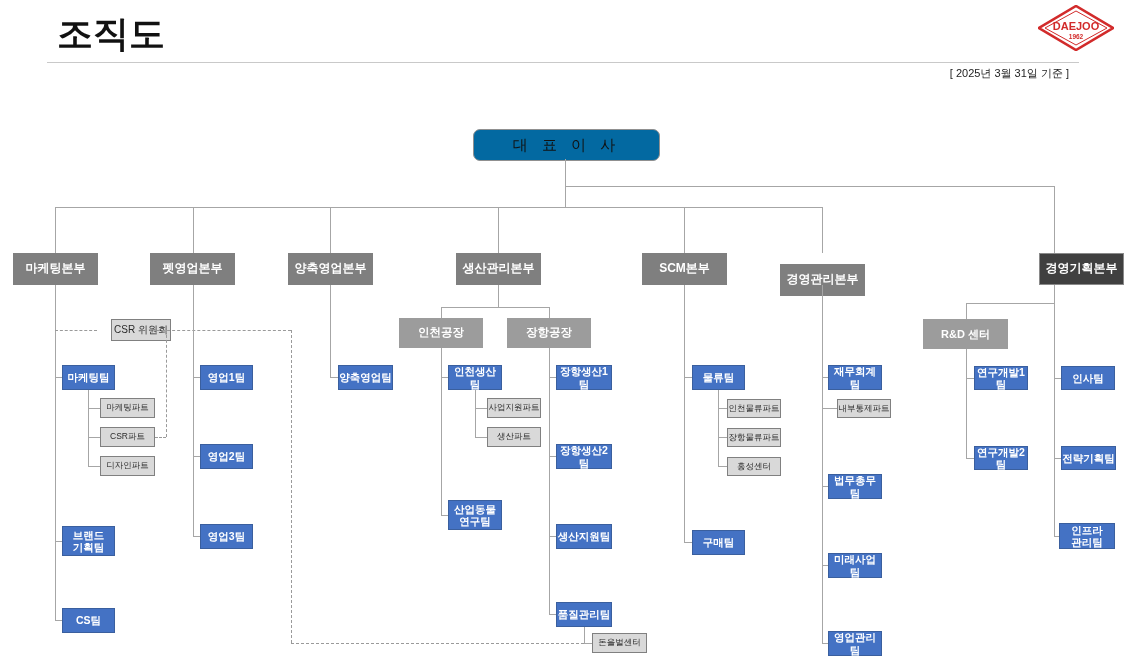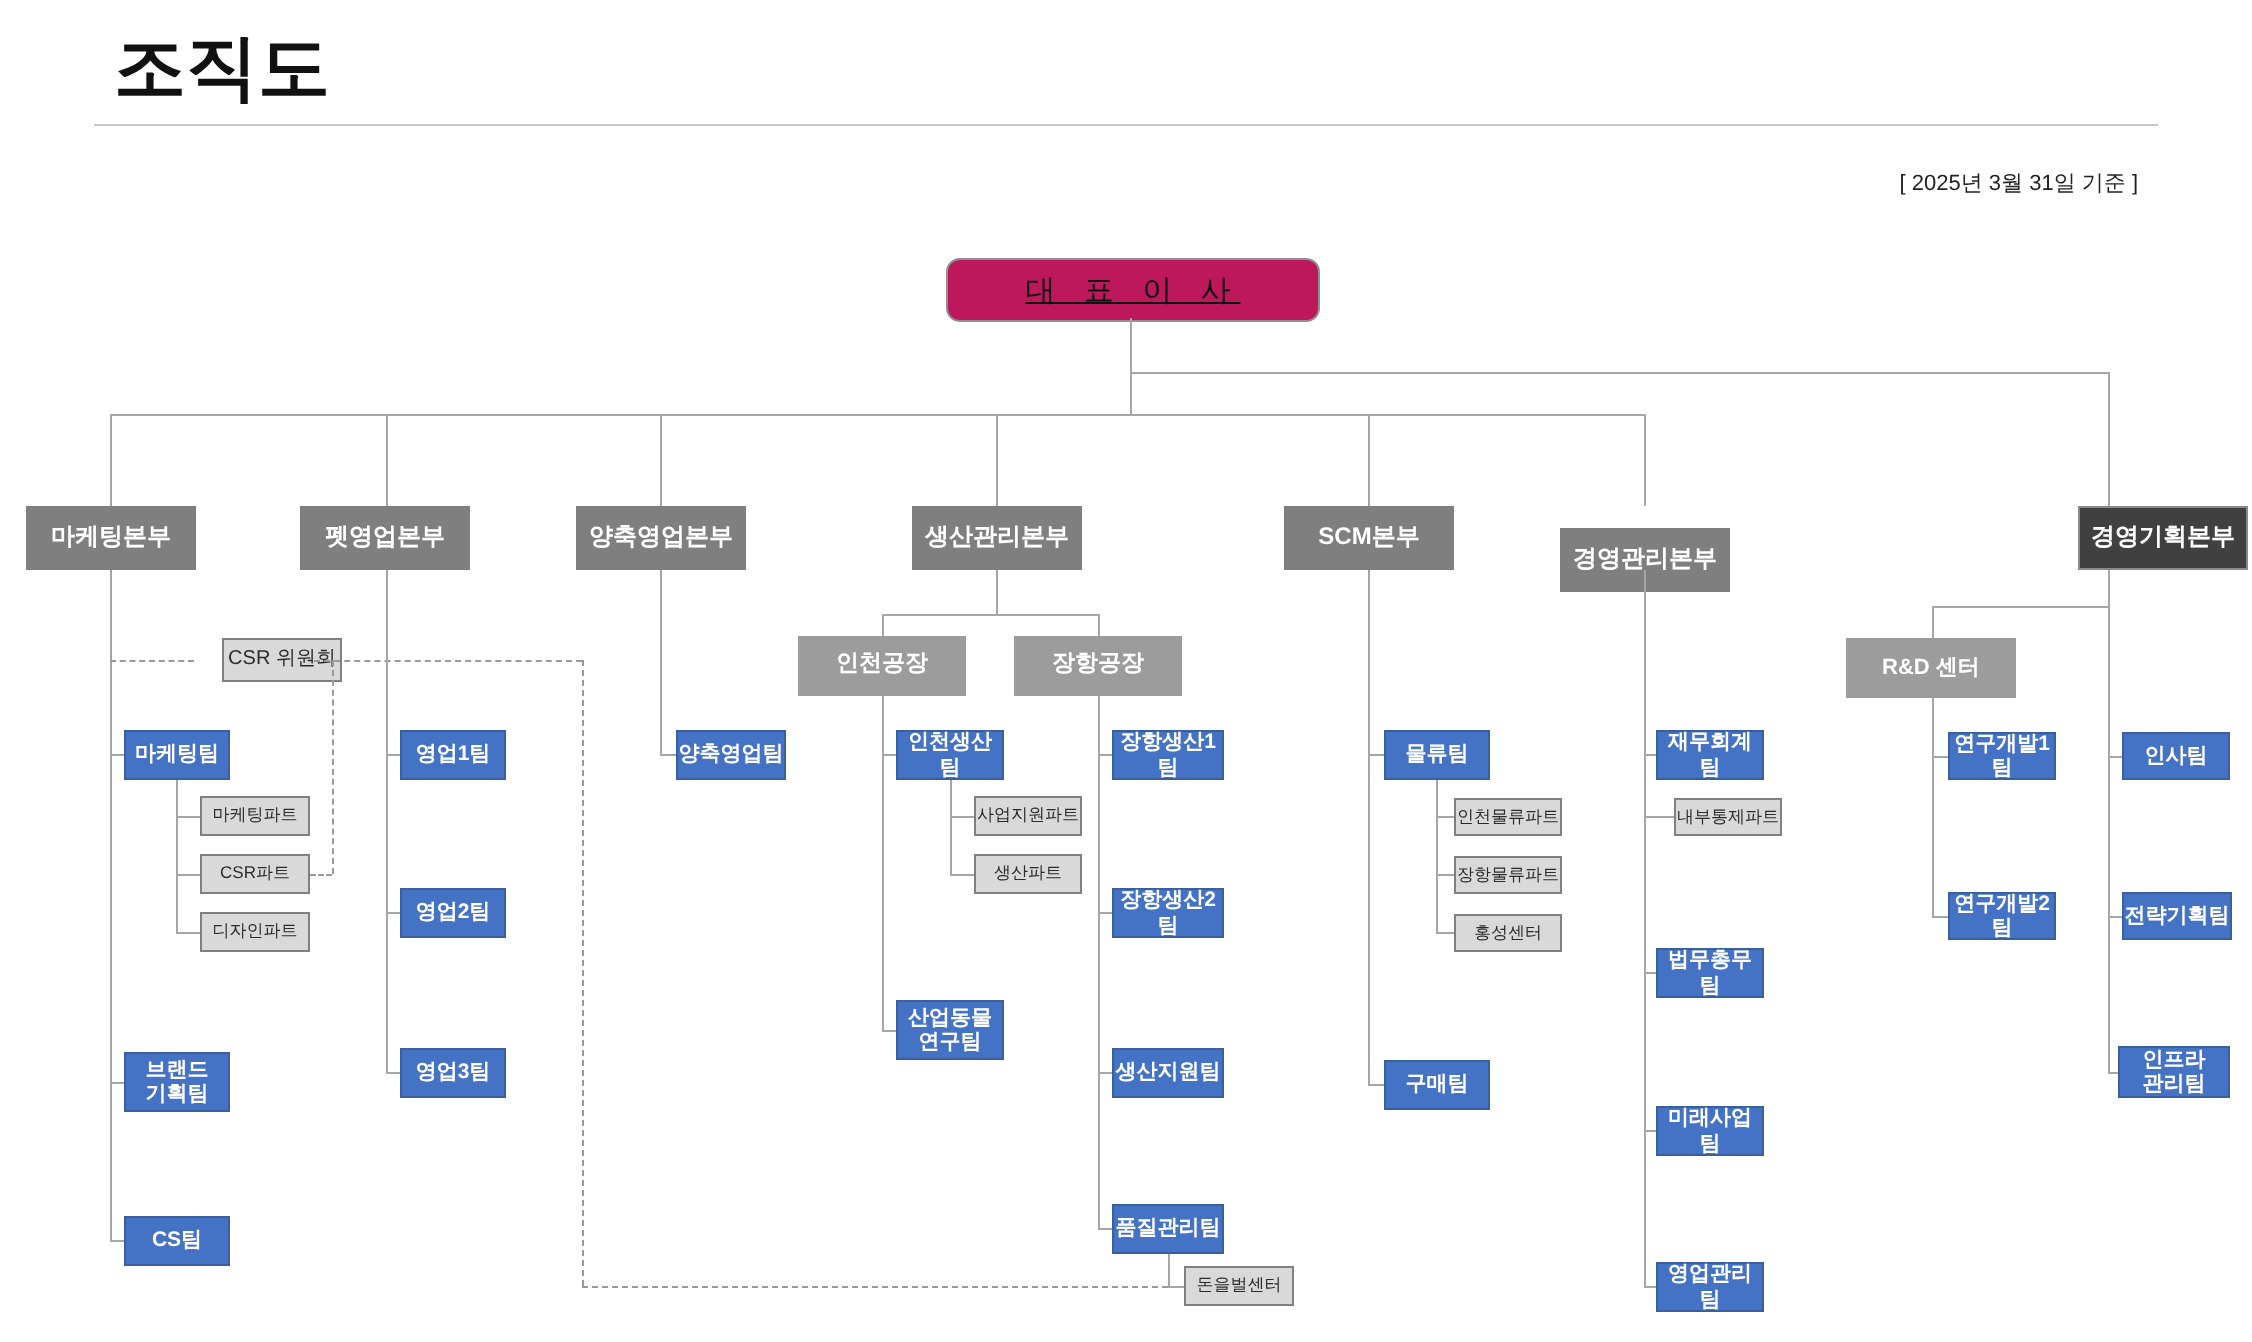--- a/index.html
+++ b/index.html
@@ -10,34 +10,42 @@
   .division{background:#7F7F7F;color:#fff;font-weight:bold;font-size:12px;}
   .division.dark{background:#404040;border:1px solid #8a8a8a;margin-left:27px;}
   .team{background:#4472C4;border:1px solid #3a5f9e;color:#fff;font-weight:bold;font-size:10.5px;}
   .fac{background:#9C9C9C;color:#fff;font-weight:bold;font-size:11.5px;}
   .part{background:#D9D9D9;border:1px solid #808080;color:#2b2b2b;font-size:8.5px;}
   .ln{position:absolute;background:#A6A6A6;}
   .dh{position:absolute;border-top:1px dashed #9a9a9a;height:0;}
   .dv{position:absolute;border-left:1px dashed #9a9a9a;width:0;}
   .page-title{position:absolute;left:57px;top:10px;font-size:36px;font-weight:bold;color:#111;}
   .rule{position:absolute;left:47px;top:62px;width:1032px;height:1px;background:#c9c9c9;}
-  .date-note{position:absolute;top:84px;right:57px;font-size:11px;color:#222;text-align:center;}
-  .ceo{position:absolute;left:473px;top:129px;width:185px;height:30px;background:#be185d;
+  .date-note{position:absolute;top:66px;right:57px;font-size:11px;color:#222;text-align:center;}
+  .ceo{position:absolute;left:473px;top:129px;width:185px;height:30px;background:#0369a1;
        border:1.3px solid #909090;border-radius:7px;display:flex;align-items:center;
-       justify-content:center;font-size:15px;letter-spacing:5px;color:#111;text-decoration:underline;}
+       justify-content:center;font-size:15px;letter-spacing:5px;color:#111;}
   .logo{position:absolute;left:1038px;top:5px;width:76px;height:46px;}
 </style>
 </head>
 <body>
 
 <div id="stage">
 
   <div class="page-title">조직도</div>
   <div class="rule"></div>
   <div class="date-note">[ 2025년 3월 31일 기준 ]</div>
+  <div class="logo">
+    <svg width="76" height="46" viewBox="0 0 76 46">
+      <polygon points="38,1 75,23 38,45 1,23" fill="#ffffff" stroke="#D22B2B" stroke-width="2.6"></polygon>
+      <polygon points="38,6 69,23 38,40 7,23" fill="none" stroke="#D22B2B" stroke-width="1"></polygon>
+      <text x="38" y="25" text-anchor="middle" font-size="11" font-weight="bold" fill="#D22B2B">DAEJOO</text>
+      <text x="38" y="34" text-anchor="middle" font-size="6.5" font-weight="bold" fill="#D22B2B">1962</text>
+    </svg>
+  </div>
 
   <div class="ceo">대 표 이 사</div>
 
   <div class="ln" style="left:565px;top:159px;width:1px;height:48px"></div>
   <div class="ln" style="left:565px;top:186px;width:489px;height:1px"></div>
   <div class="ln" style="left:1054px;top:186px;width:1px;height:67px"></div>
   <div class="ln" style="left:55px;top:207px;width:767px;height:1px"></div>
   <div class="ln" style="left:55px;top:207px;width:1px;height:46px"></div>
   <div class="ln" style="left:193px;top:207px;width:1px;height:46px"></div>
   <div class="ln" style="left:330px;top:207px;width:1px;height:46px"></div>

